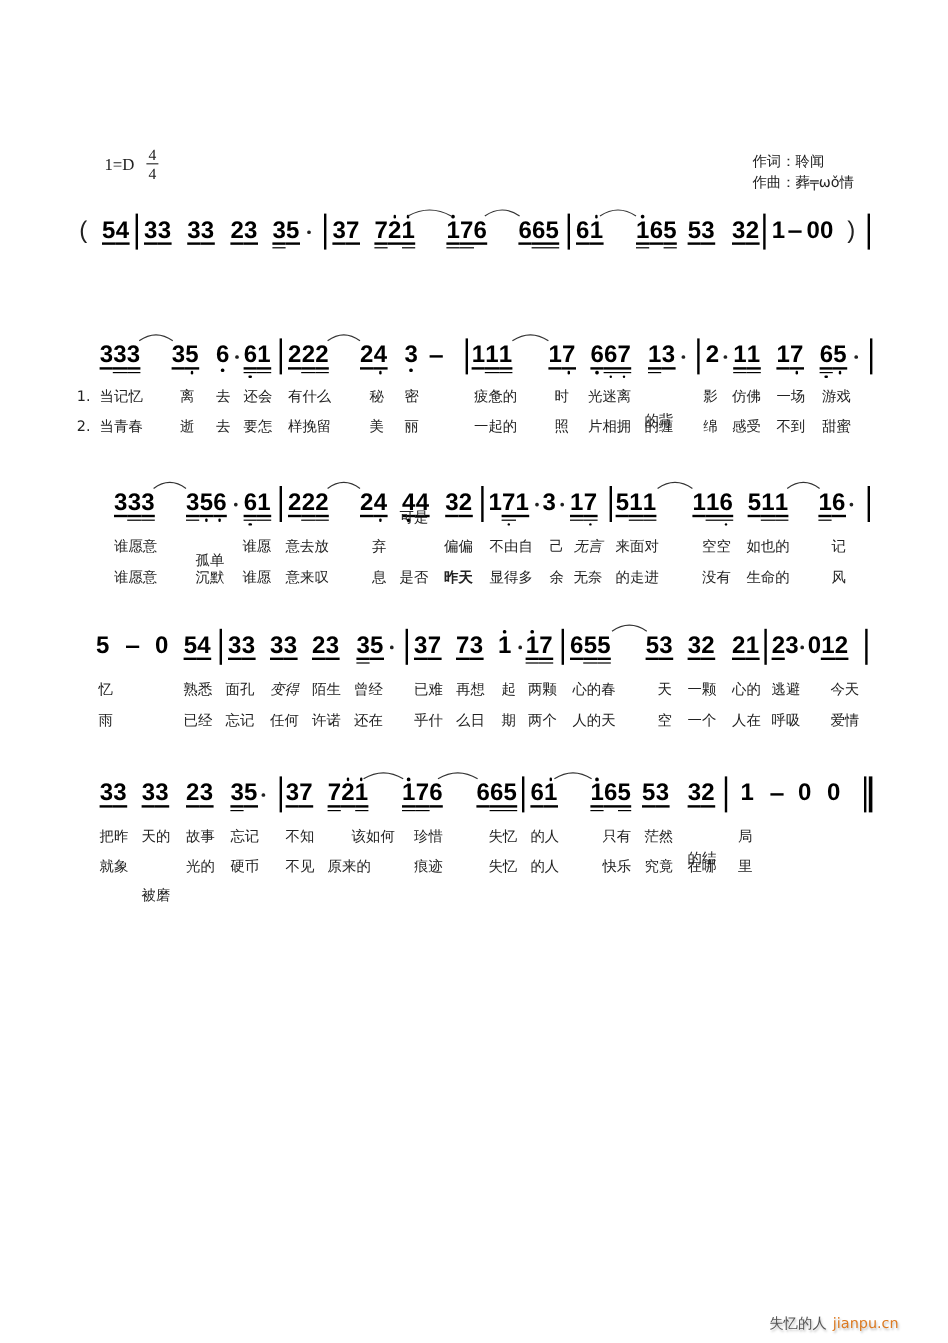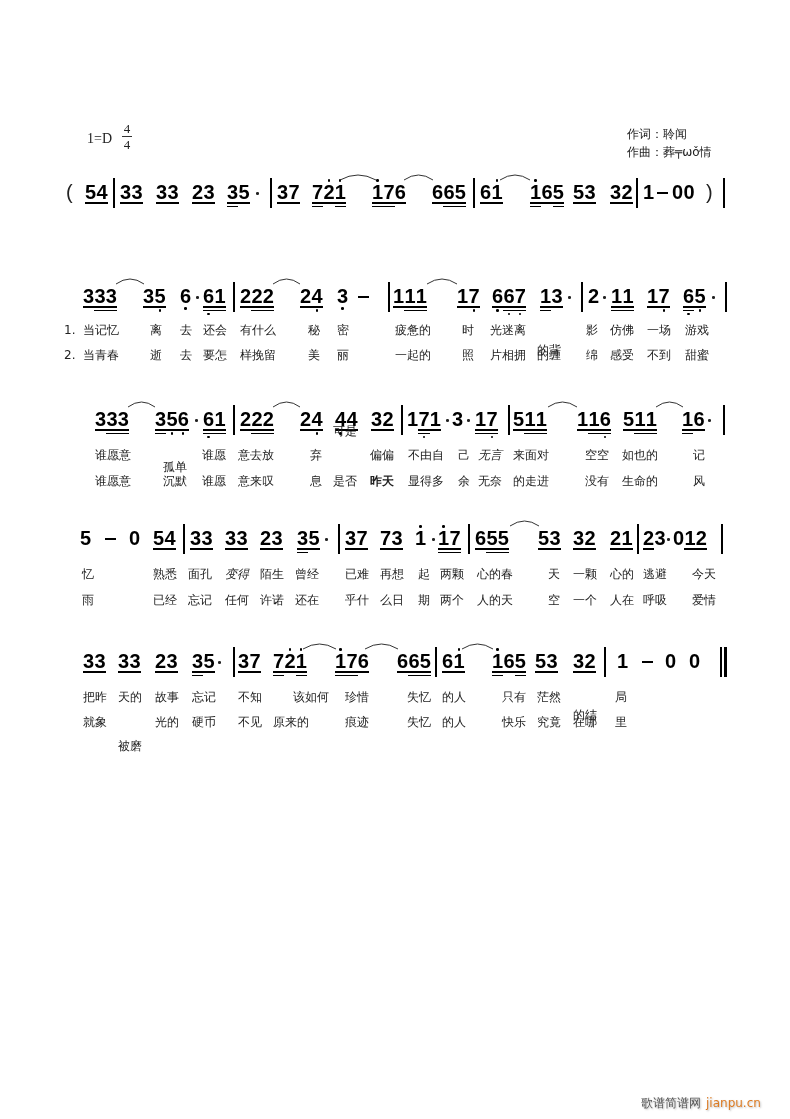--- a/index.html
+++ b/index.html
@@ -540,15 +540,15 @@
       <path d="M273 407 Q286.5 397 300 407" fill="none" stroke="#333" stroke-width="1"></path>
       <path d="M548 407 Q562.5 397 577 407" fill="none" stroke="#333" stroke-width="1"></path>
       <path d="M656 407 Q669.5 397 683 407" fill="none" stroke="#333" stroke-width="1"></path>
       <path d="M510 526 Q524.5 516 539 526" fill="none" stroke="#333" stroke-width="1"></path>
       <path d="M303 649 Q319.5 639 336 649" fill="none" stroke="#333" stroke-width="1"></path>
       <path d="M365 649 Q381.5 639 398 649" fill="none" stroke="#333" stroke-width="1"></path>
       <path d="M462 649 Q477.5 639 493 649" fill="none" stroke="#333" stroke-width="1"></path>
     </svg>
 
   <div id="wm">
-    <span id="wm-cn">歌谱简谱网</span><span id="wm-url">jianpu.cn</span>
+    <span id="wm-cn">失忆的人</span><span id="wm-url">jianpu.cn</span>
   </div>
 </div>
 
 </body></html>

